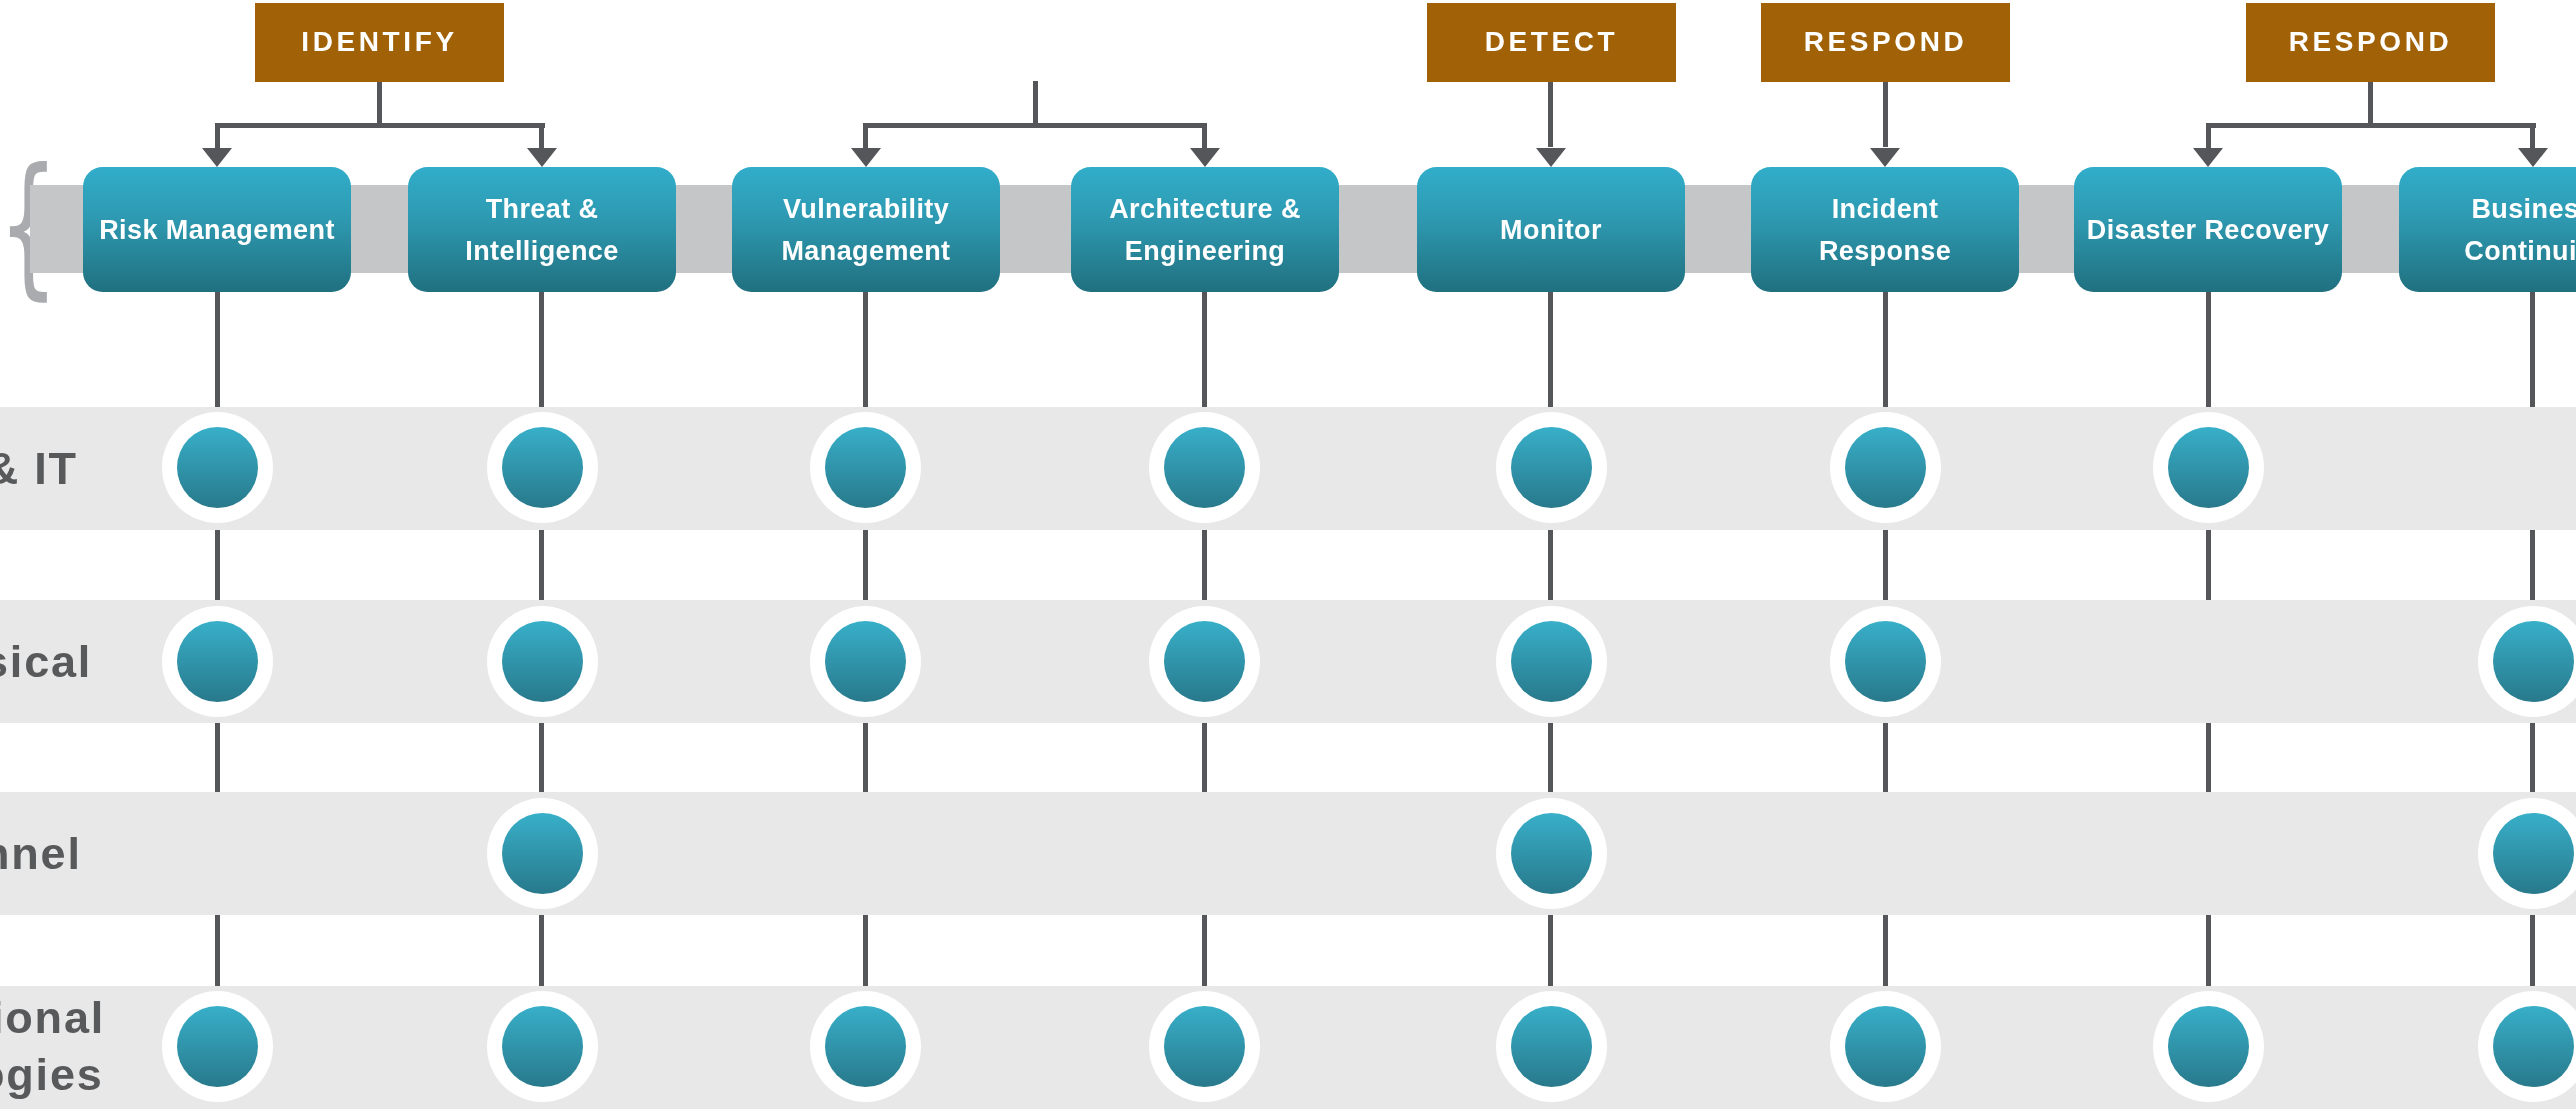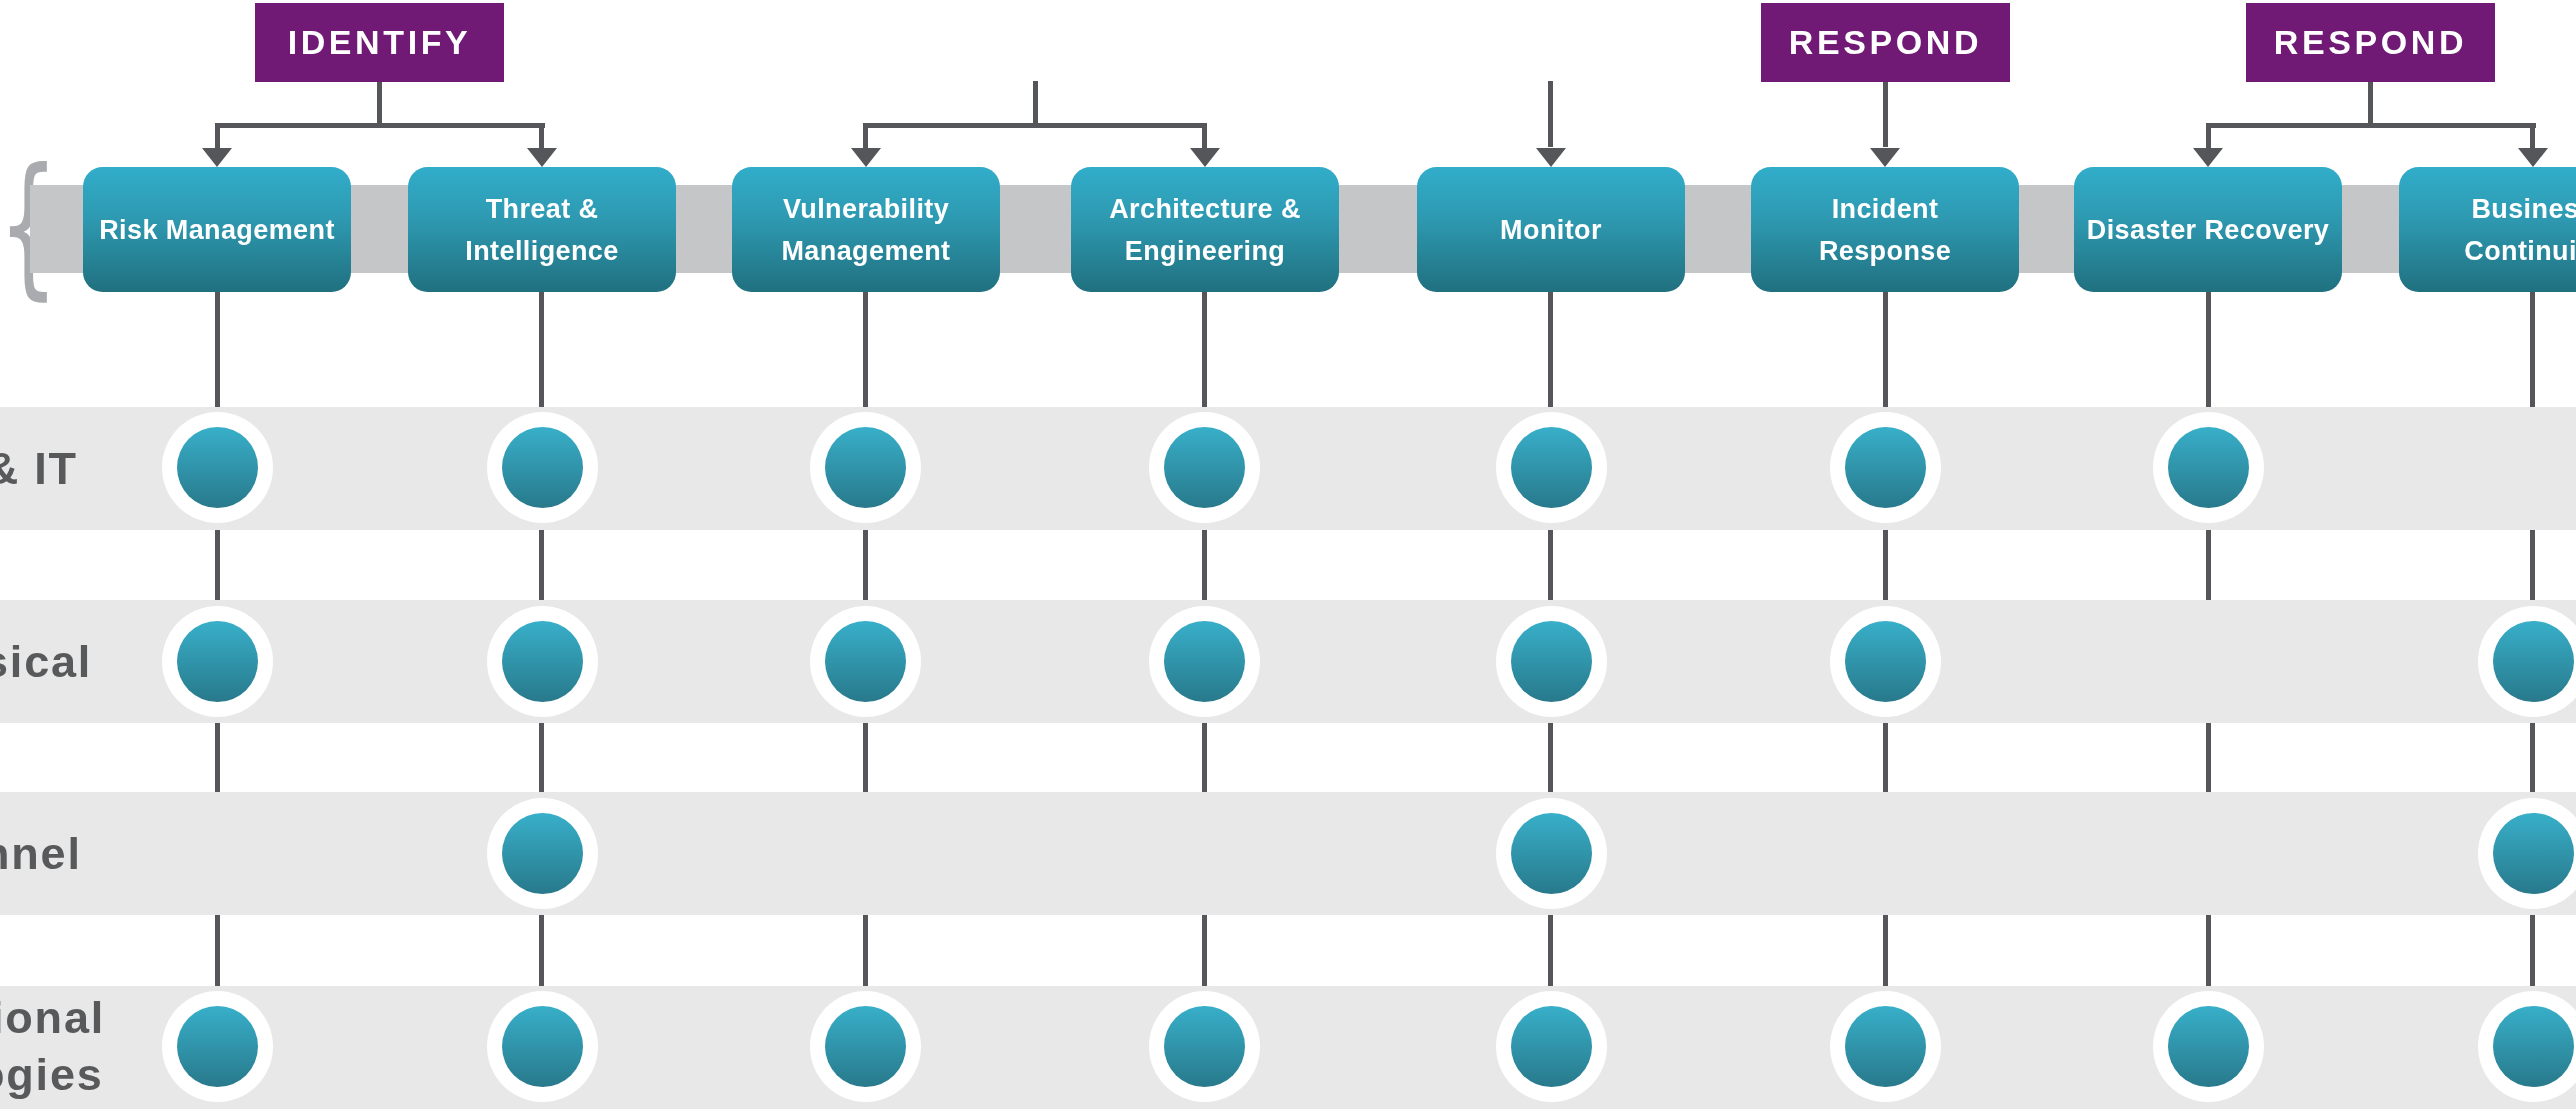--- a/index.html
+++ b/index.html
@@ -1,22 +1,22 @@
 <!DOCTYPE html>
 <html style="font-size:14.3px"><head>
 <meta charset="utf-8">
 <style>
   html,body{margin:0;padding:0;background:#fff;}
   #canvas{position:relative;width:2576px;height:1117px;overflow:hidden;background:#ffffff;
           font-family:"Liberation Sans",sans-serif;}
 
   
-  .fn-box{position:absolute;top:2.7px;width:249px;height:79px;background:#701a75;z-index:4;
+  .fn-box{position:absolute;top:2.7px;width:249px;height:79px;background:#a16207;z-index:4;
           display:flex;align-items:center;justify-content:center;color:#fff;font-weight:700;
-          font-size:34px;letter-spacing:3.6px;}
+          font-size:28px;letter-spacing:3.6px;}
 
   
   .stem,.substem{position:absolute;width:5.4px;background:#55565A;z-index:1;}
   .hbar{position:absolute;top:123px;height:5.4px;background:#55565A;z-index:1;}
   .arrowhead{position:absolute;top:148px;width:0;height:0;z-index:1;
              border-left:15px solid transparent;border-right:15px solid transparent;
              border-top:19.7px solid #55565A;}
 
   
   .cap-bar{position:absolute;left:30px;top:185px;width:2546px;height:88px;background:#C5C6C8;z-index:2;}
@@ -80,20 +80,21 @@
   <div class="arrowhead" style="left:202px"></div>
   <div class="arrowhead" style="left:527px"></div>
 
   <div class="stem" style="left:1033px;top:81px;height:42px"></div>
   <div class="hbar" style="left:863px;width:344px"></div>
   <div class="substem" style="left:863px;top:123px;height:25px"></div>
   <div class="substem" style="left:1202px;top:123px;height:25px"></div>
   <div class="arrowhead" style="left:851px"></div>
   <div class="arrowhead" style="left:1190px"></div>
 
+  <div class="fn-box" style="left:1427px">DETECT</div>
   <div class="stem" style="left:1548px;top:81px;height:66px"></div>
   <div class="arrowhead" style="left:1536px"></div>
 
   <div class="fn-box" style="left:1761px">RESPOND</div>
   <div class="stem" style="left:1883px;top:81px;height:66px"></div>
   <div class="arrowhead" style="left:1870px"></div>
 
   <div class="fn-box" style="left:2246px">RESPOND</div>
   <div class="stem" style="left:2368px;top:81px;height:42px"></div>
   <div class="hbar" style="left:2206px;width:330px"></div>

